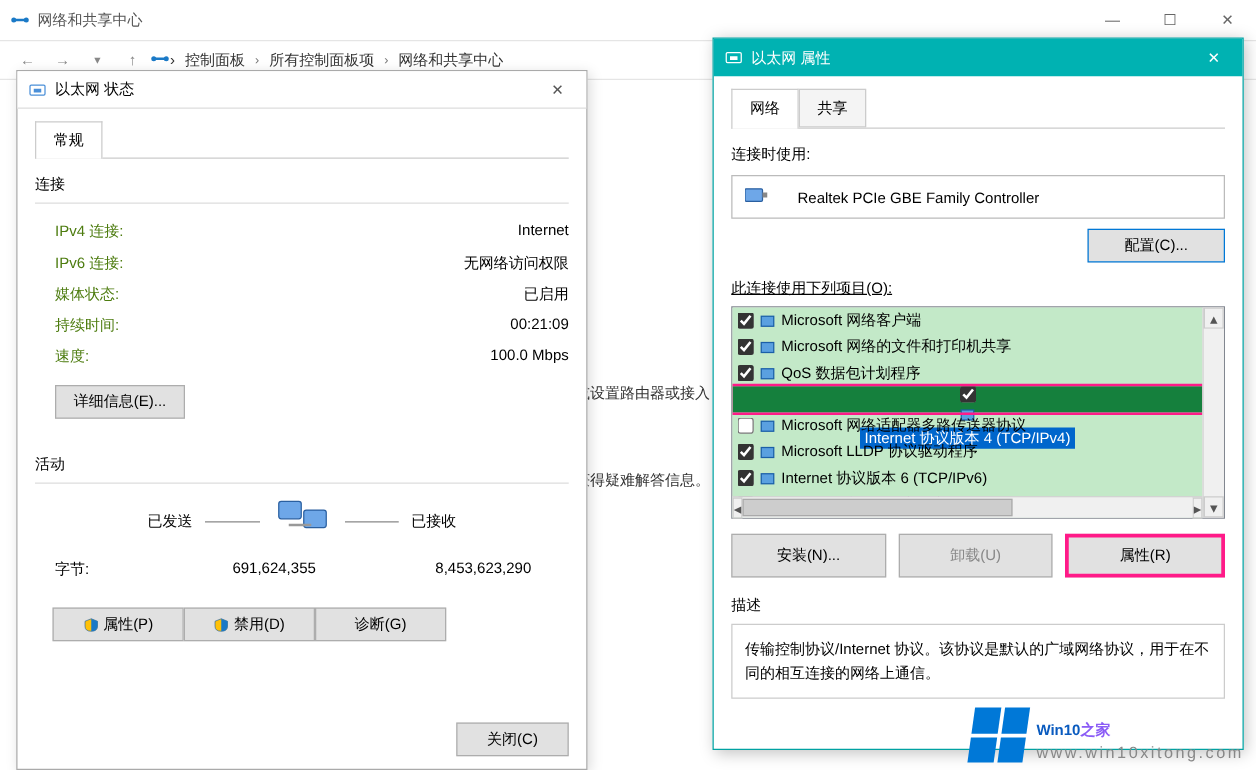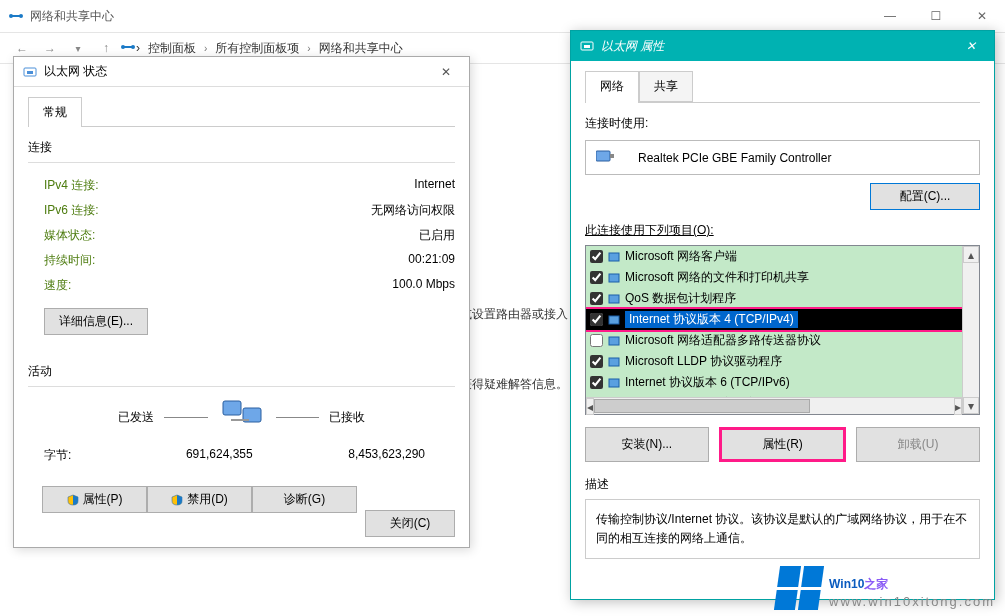--- a/index.html
+++ b/index.html
@@ -12,21 +12,21 @@
 .main-titlebar .win-btns { margin-left: auto; display:flex; }
 .win-btn { width: 46px; height: 32px; display:flex; align-items:center; justify-content:center; color:#666; }
 .main-toolbar { height: 32px; display:flex; align-items:center; padding: 0 8px; border-top:1px solid #e5e5e5; border-bottom:1px solid #e5e5e5; color:#333; font-size:12px;}
 .nav-arrow { width:28px; height:24px; display:flex;align-items:center;justify-content:center;color:#888; }
 .breadcrumb { display:flex; align-items:center; gap:4px; margin-left:4px; }
 .breadcrumb .sep { color:#777; font-size:10px; }
 .breadcrumb .crumb { padding:2px 4px; }
 .main-body-text { padding: 40px 0 0 460px; color:#333; line-height: 40px; font-size:12px; }
 
 
-.status-dialog { position:absolute; left:13px; top:56px; width:457px; height:492px; background:#fff; border:1px solid #aaa; box-shadow: 2px 2px 10px rgba(0,0,0,0.15);}
+.status-dialog { position:absolute; left:13px; top:56px; width:457px; height:560px; background:#fff; border:1px solid #aaa; box-shadow: 2px 2px 10px rgba(0,0,0,0.15);}
 .dlg-titlebar { height:30px; background:#fff; display:flex; align-items:center; padding:0 8px; border-bottom:1px solid #ddd;}
 .dlg-title-icon { width:16px;height:16px;margin-right:6px;display:inline-flex;align-items:center;justify-content:center;}
 .dlg-close { margin-left:auto; width:30px;height:28px;display:flex;align-items:center;justify-content:center;color:#555;}
 .dlg-body { padding: 10px 14px; }
 .tab-row { display:flex; border-bottom:1px solid #ccc; margin-bottom:12px;}
 .tab { padding:6px 14px; border:1px solid #ccc; border-bottom:none; background:#fff; margin-bottom:-1px; position:relative;}
 .tab.inactive { background:#f4f4f4; border-bottom:1px solid #ccc; margin-bottom:0;}
 .section-title { font-size:12px; color:#000; margin: 6px 0; }
 .sep-line { border-top:1px solid #ddd; margin:4px 0 10px 0; }
 .kv { display:flex; justify-content:space-between; padding:4px 0 4px 16px; }
@@ -41,31 +41,31 @@
 .bytes-row { display:flex; justify-content:space-between; padding:10px 30px 0 16px;}
 .bytes-row .klab { width:80px;}
 .bytes-row .val { width:150px; text-align:right; }
 .status-btns { display:flex; gap:0; padding:22px 0 0 14px; }
 .status-btns .btn { width:105px; display:inline-flex;align-items:center;justify-content:center;gap:4px;}
 .shield { width:12px;height:12px;display:inline-block;}
 .dlg-footer { position:absolute; bottom:10px; right:14px;padding-left:44px; }
 
 
 .prop-dialog { position:absolute; left:570px; top:30px; width:425px; height:570px; background:#fff; border:1px solid #00a2a2; box-shadow:2px 2px 12px rgba(0,0,0,0.25);}
-.prop-titlebar { height:30px; background:#00b2b2; color:#fff; display:flex; align-items:center; padding:0 8px;font-style:italic;}
+.prop-titlebar { height:30px; background:#00b2b2; color:#fff; display:flex; align-items:center; padding:0 8px;}
 .prop-titlebar .dlg-close { color:#fff; }
 .prop-body { padding:10px 14px;}
 .adapter-box { border:1px solid #bbb; padding:8px 10px; display:flex; align-items:center; gap:24px; margin:8px 0;}
 .config-row { display:flex; justify-content:flex-end; margin:6px 0 12px 0;}
 .config-row .btn { border:1px solid #0078d7; width:110px; }
 .items-label { margin-bottom:6px; text-decoration: underline; text-decoration-style: solid; }
 .list-wrap { border:1px solid #828790; height:170px; position:relative; display:flex;}
 .list-inner { flex:1; overflow:hidden; background:#c3e9c8; }
 .list-item { display:flex; align-items:center; height:21px; padding:0 4px; gap:4px;}
-.list-item.highlight { background:#000000; color:#fff; outline:2px solid #ff1a88; }
+.list-item.highlight { background:#15803d; color:#fff; outline:2px solid #ff1a88;flex-direction:column; }
 .list-item .cb { width:13px;height:13px; accent-color:#333;}
 .list-item .proto-icon { width:14px;height:14px;display:inline-flex;align-items:center;justify-content:center;}
 .list-item.highlight .txt { background:#0066cc; padding:0 4px; color:#fff;}
 .list-scroll { width:17px; background:#f0f0f0; border-left:1px solid #ccc; display:flex; flex-direction:column;}
 .scroll-btn { height:17px; display:flex;align-items:center;justify-content:center;color:#555; border:1px solid #ccc;}
 .scroll-track { flex:1; background:#f0f0f0;}
 .hscroll { height:17px; background:#f0f0f0; border-top:1px solid #ccc; display:flex; position:absolute; left:0; right:17px; bottom:0;}
 .hscroll .scroll-track { flex:1; position:relative;}
 .hscroll .thumb { position:absolute; left:0; top:1px; height:14px; width:60%; background:#cdcdcd; border:1px solid #aaa;}
 .action-btns { display:flex; gap:10px; margin-top:12px; justify-content:space-between;}
@@ -327,22 +327,22 @@
       <div class="hscroll">
         <div class="scroll-btn">◂</div>
         <div class="scroll-track">
             <div class="thumb"></div>
           </div>
         <div class="scroll-btn">▸</div>
       </div>
     </div>
     <div class="action-btns">
       <button class="btn">安装(N)...</button>
+      <button class="btn disabled">卸载(U)</button>
       <button class="btn hot">属性(R)</button>
-      <button class="btn disabled">卸载(U)</button>
     </div>
     <div class="desc-group">
       <div>描述</div>
       <div class="desc-box">传输控制协议/Internet 协议。该协议是默认的广域网络协议，用于在不同的相互连接的网络上通信。</div>
     </div>
   </div>
 </div>
 
 <div class="watermark">
   <div class="win-logo">

